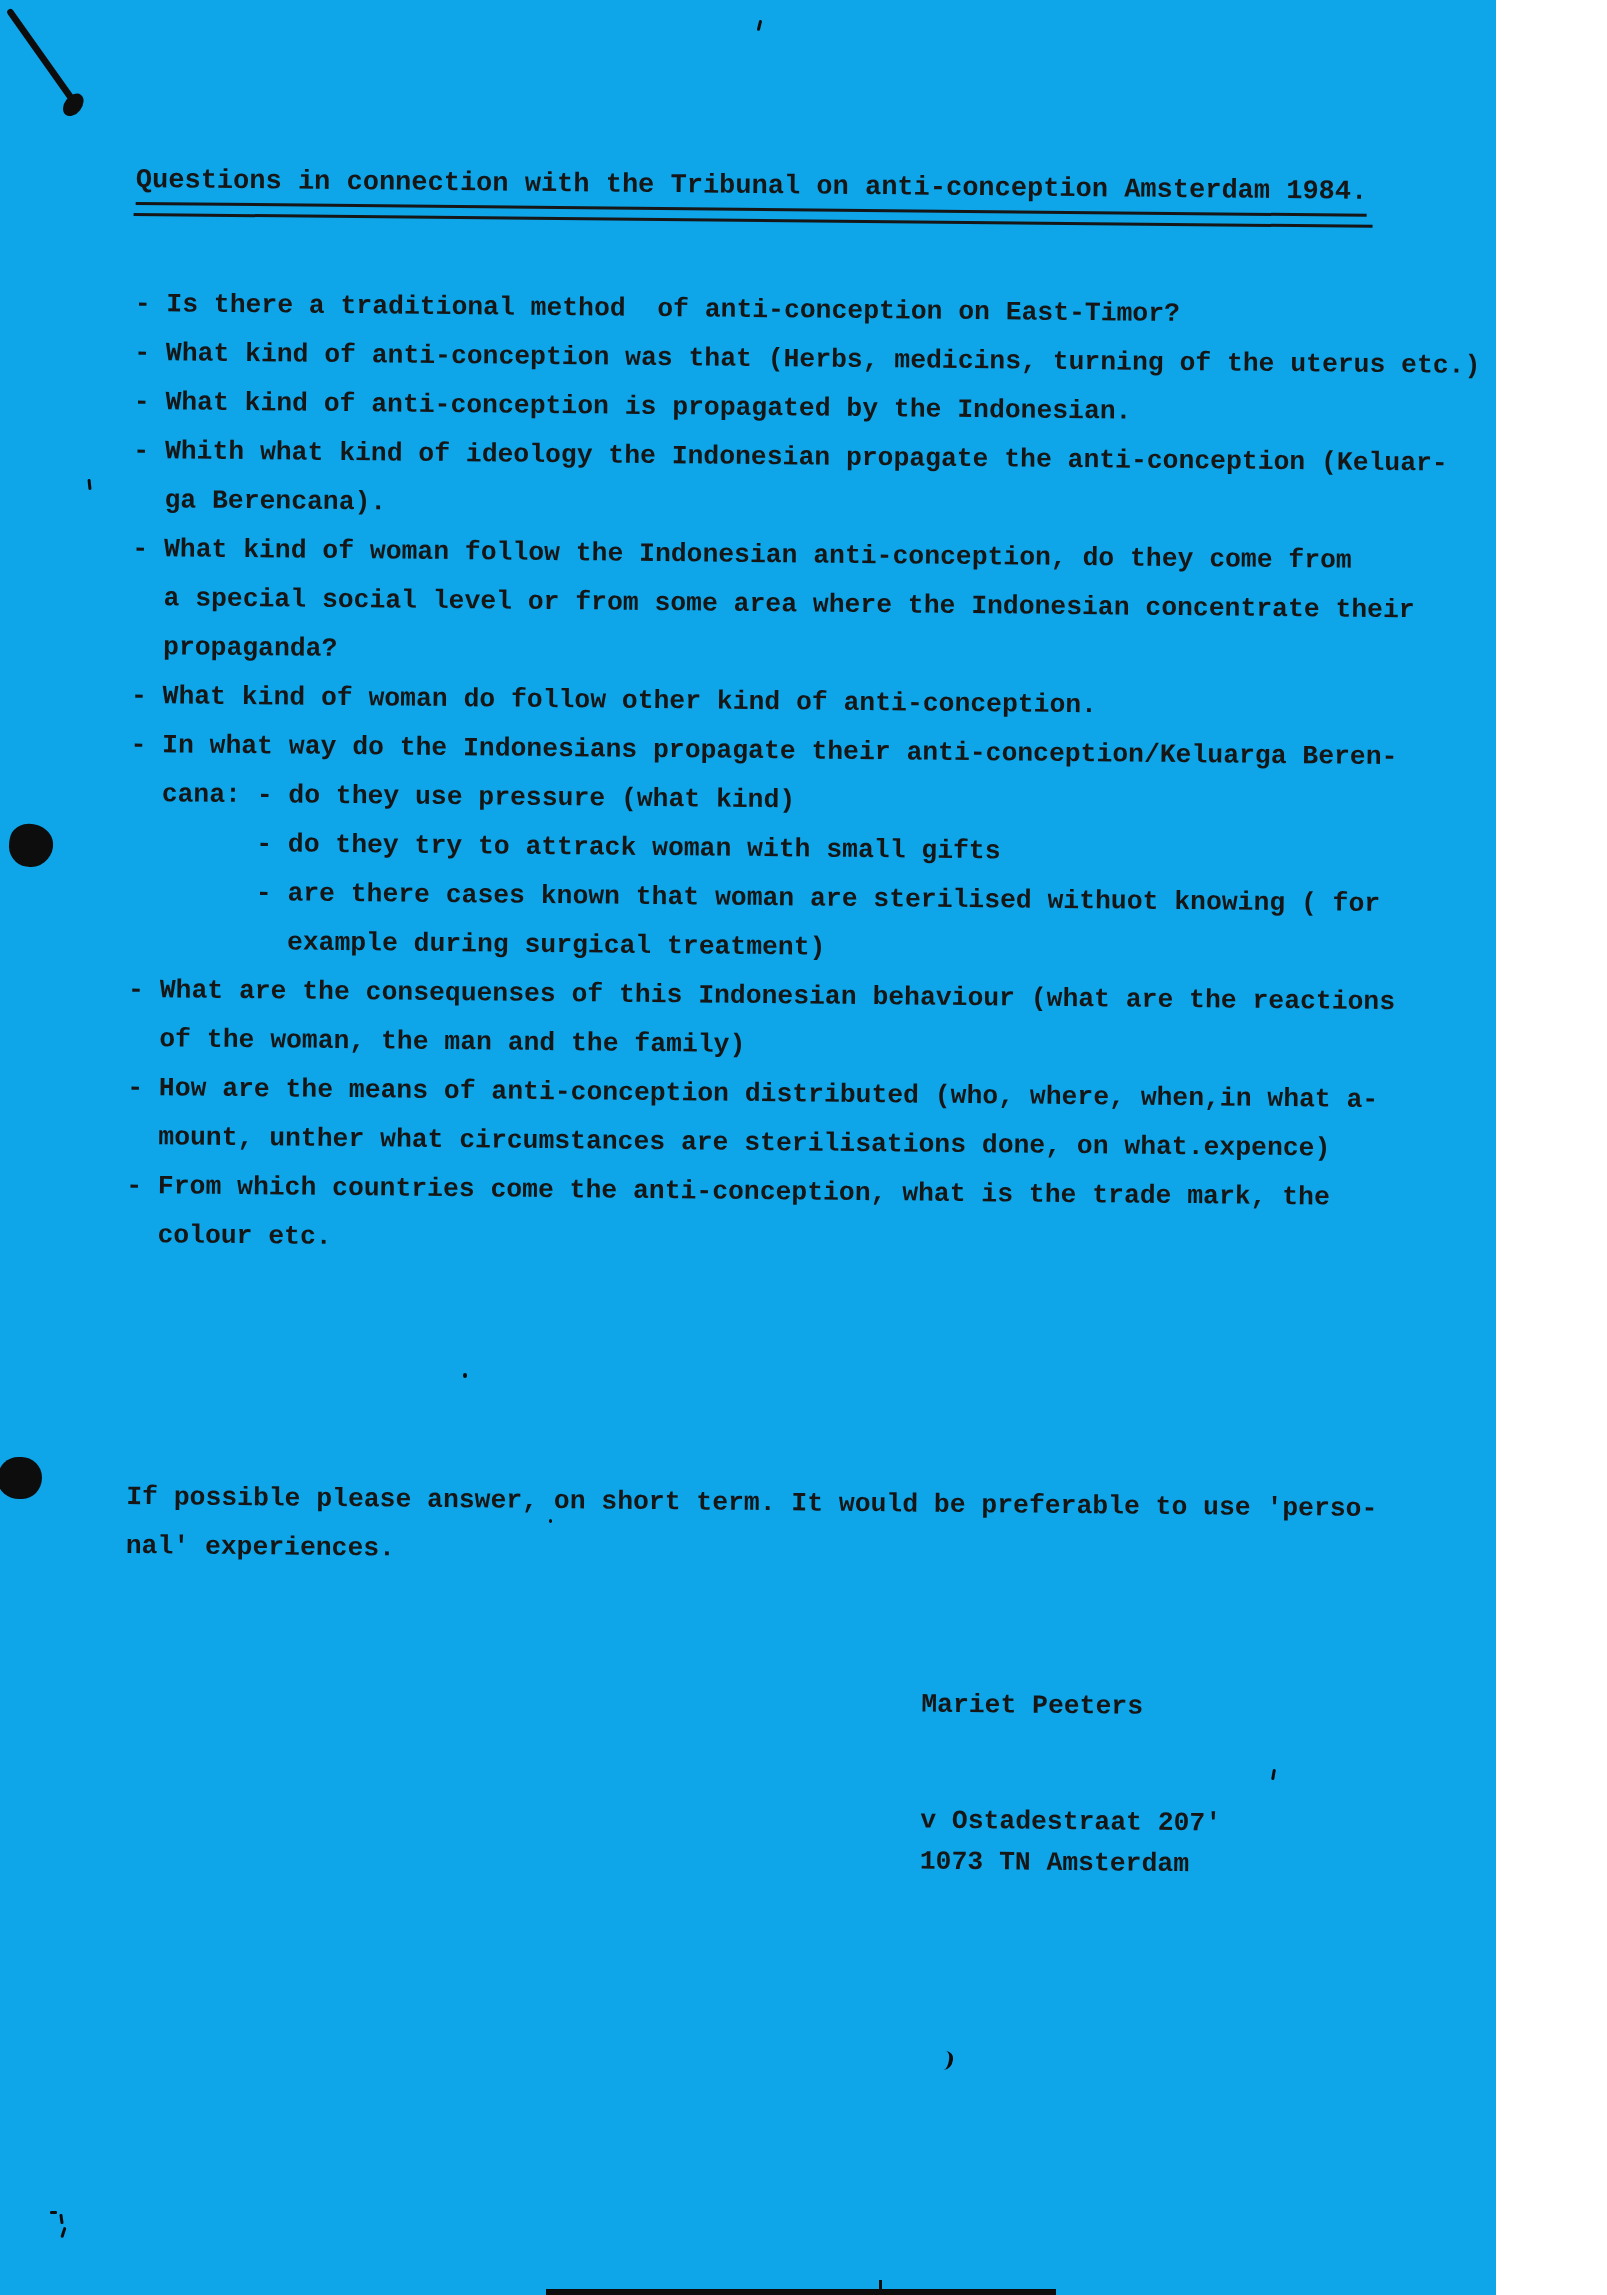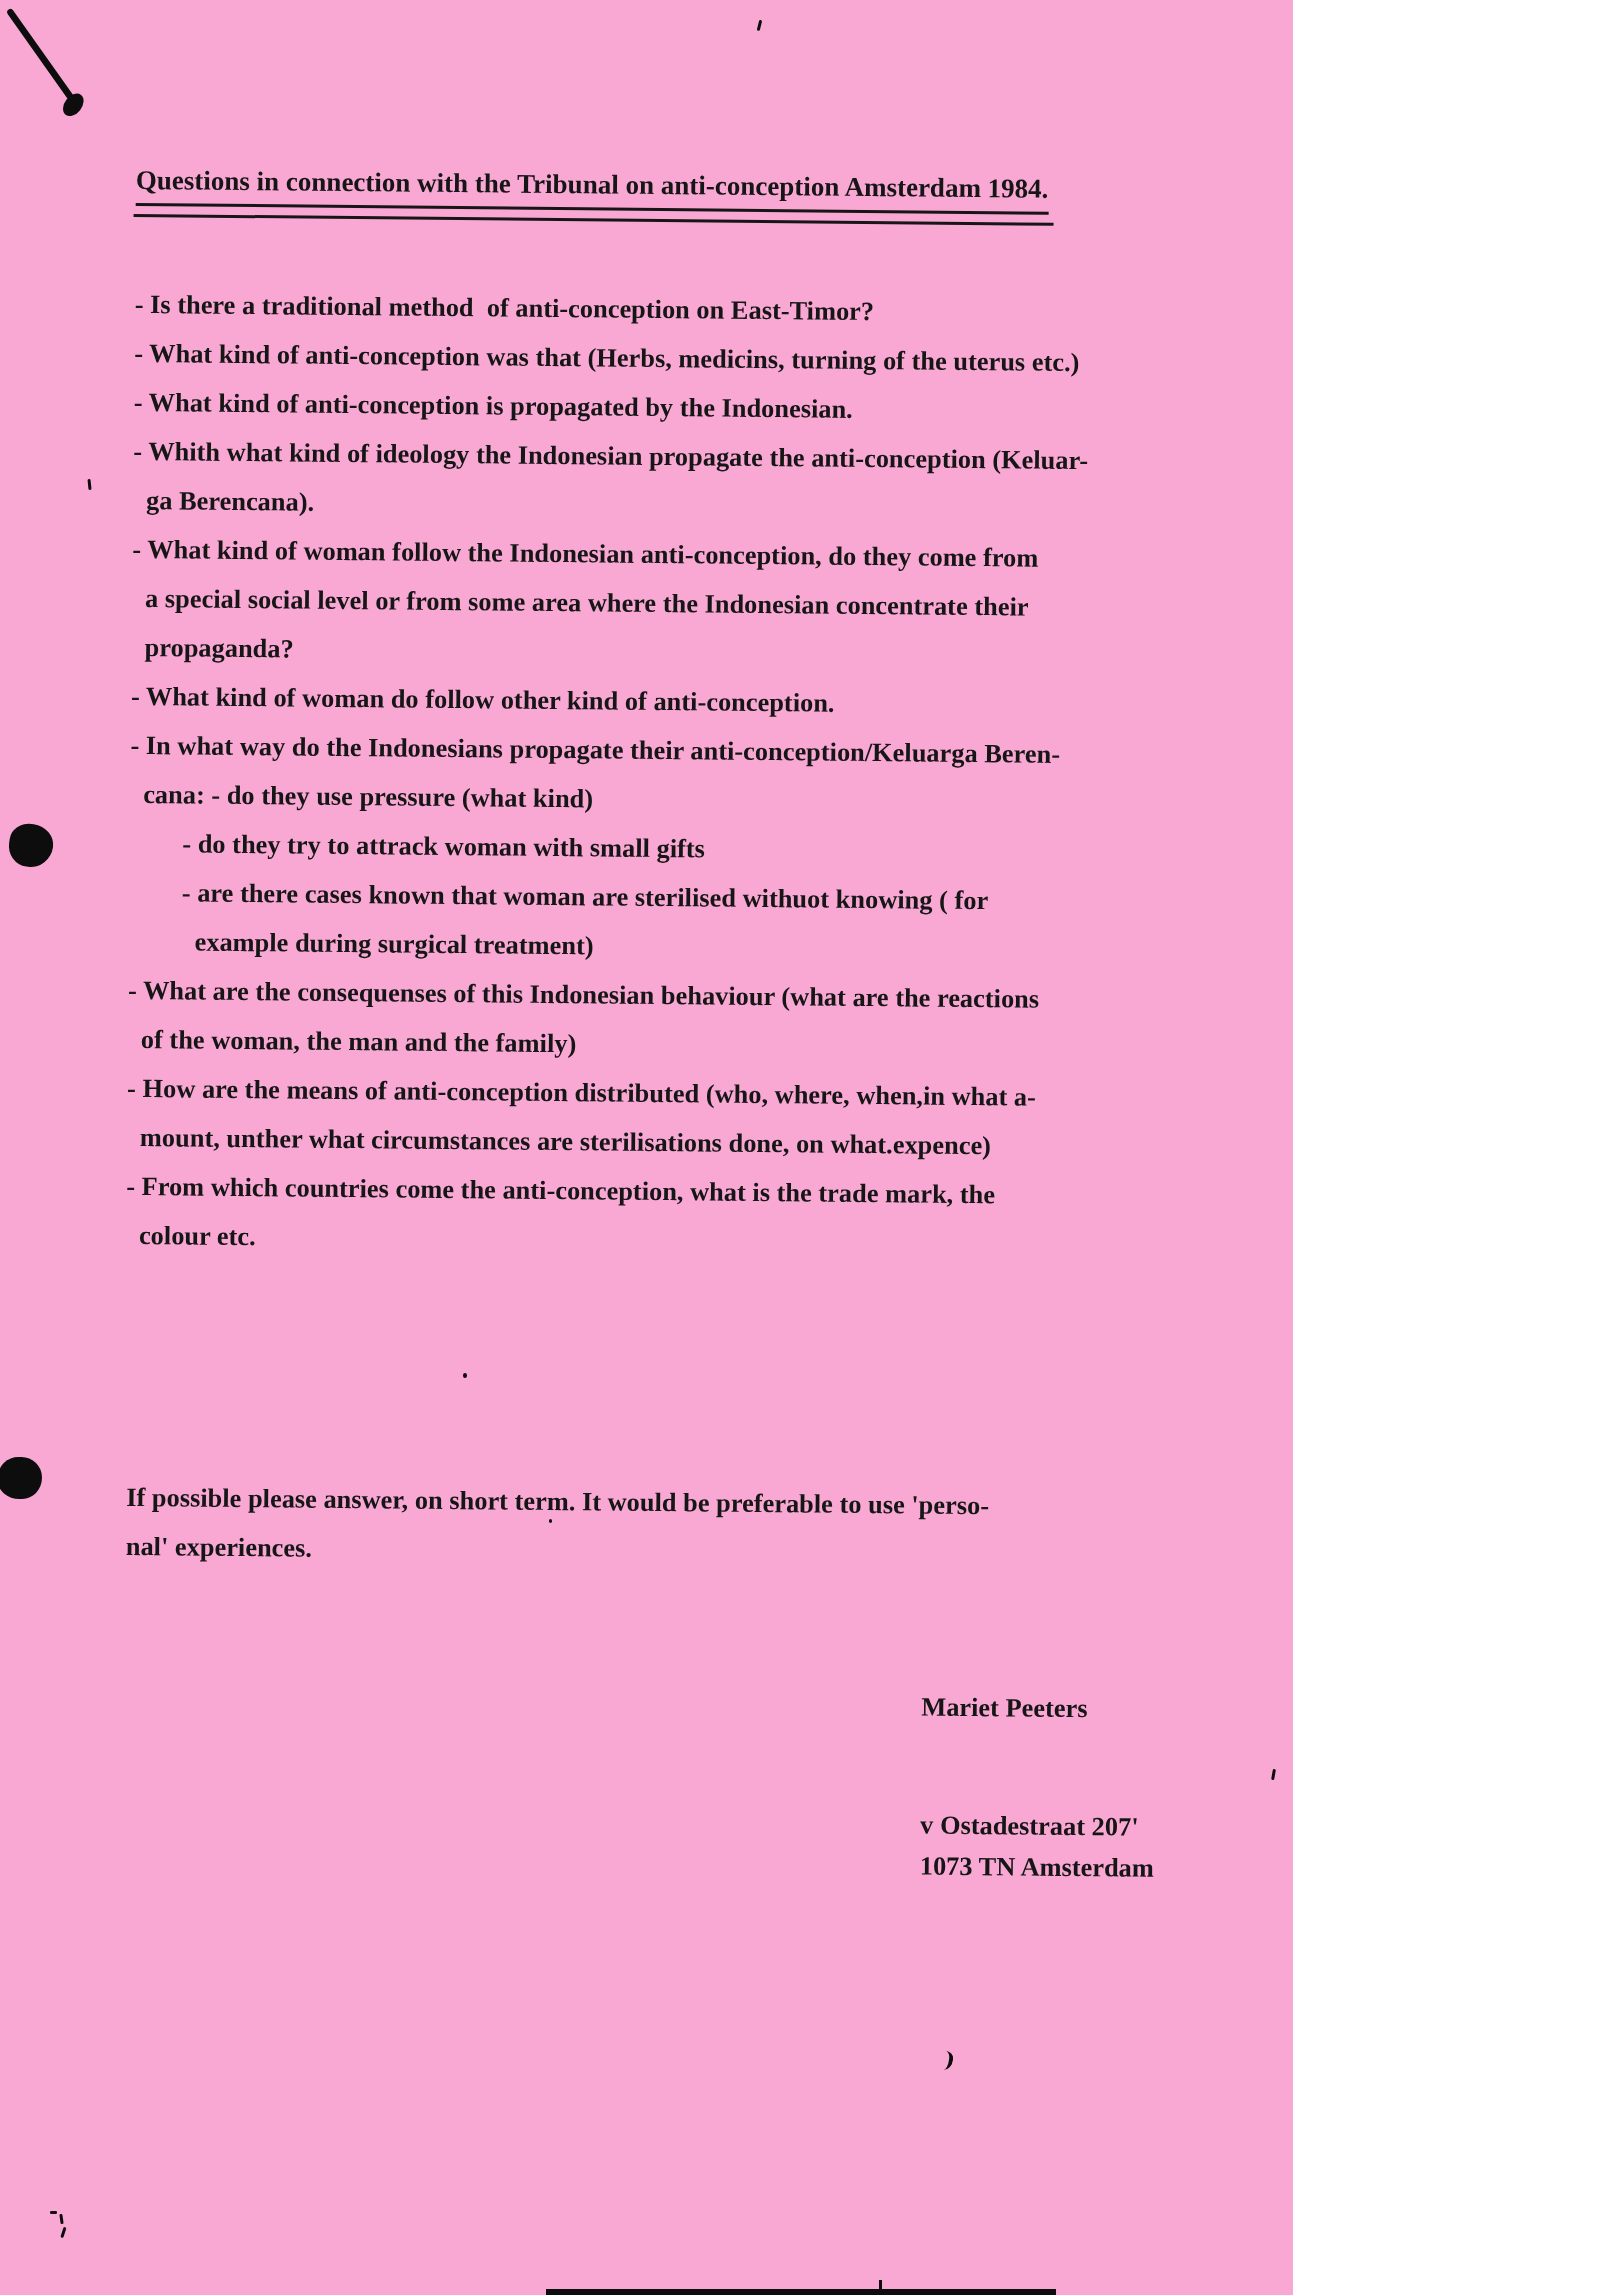--- a/index.html
+++ b/index.html
@@ -4,25 +4,25 @@
 <style>
   html, body {
     margin: 0;
     padding: 0;
     width: 1608px;
     height: 2295px;
     background: #ffffff;
   }
   .page {
     position: relative;
-    width: 1293px;
+    width: 1496px;
     height: 2295px;
-    background: #f9a8d4;
+    background: #0ea5e9;
     overflow: hidden;
-    font-family: Liberation Serif, serif;
+    font-family: Liberation Mono, monospace;
     color: #161616;
     font-weight: bold;
   }
   
   .content {
     position: absolute;
     left: 0; top: 0;
     width: 1608px; height: 2295px;
     transform: rotate(0.55deg);
     transform-origin: 139px 172px;

